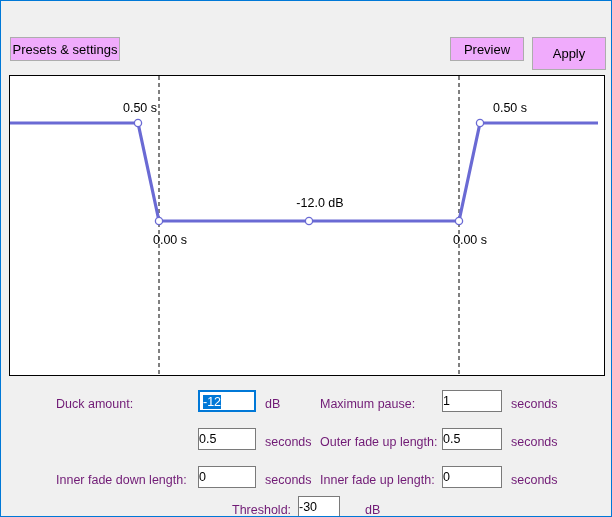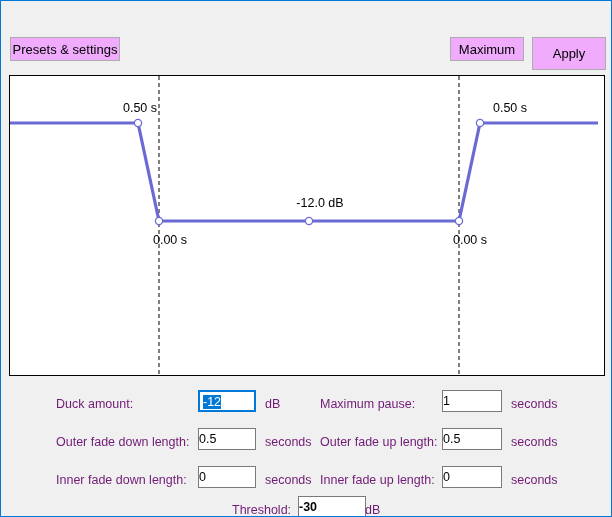--- a/index.html
+++ b/index.html
@@ -151,21 +151,21 @@
   #unit-outer-fade-up  { left: 510px; top: 434px; }
   
   #lbl-inner-fade-down { left: 55px;  top: 472px; }
   #fld-inner-fade-down { left: 197px; top: 465px; width: 58px; }
   #unit-inner-fade-down{ left: 264px; top: 472px; }
   #lbl-inner-fade-up   { left: 319px; top: 472px; }
   #fld-inner-fade-up   { left: 441px; top: 465px; width: 60px; }
   #unit-inner-fade-up  { left: 510px; top: 472px; }
   
   #lbl-threshold       { left: 231px; top: 502px; }
-  #fld-threshold       { left: 297px; top: 495px; width: 68px; font-weight: bold; }
+  #fld-threshold       { left: 297px; top: 495px; width: 42px; }
   #unit-threshold      { left: 364px; top: 502px; }
 </style>
 </head>
 <body>
 
 <div id="app">
 
   <div class="titlebar">
     <span class="title-text">Auto Duck</span>
     <span class="title-spacer"></span>
@@ -193,21 +193,21 @@
           <line x1="11.5" y1="0.5" x2="0.5" y2="11.5" stroke="#ffffff" stroke-width="1.1"></line>
         </svg>
       </span>
     </span>
   </div>
 
   <div class="toolbar"></div>
 
   <div class="btn" id="btn-presets">Presets &amp; settings</div>
 
-  <div class="btn" id="btn-preview">Maximum</div>
+  <div class="btn" id="btn-preview">Preview</div>
 
   <div class="btn" id="btn-apply">Apply</div>
 
   <div class="graph-panel">
     <svg id="graph-svg" width="594" height="299" viewBox="0 0 594 299">
         <line x1="149" y1="0" x2="149" y2="299" stroke="#000000" stroke-width="1" stroke-dasharray="4,3"></line>
         <line x1="449" y1="0" x2="449" y2="299" stroke="#000000" stroke-width="1" stroke-dasharray="4,3"></line>
         <polyline points="0,47 128,47 149,145 299,145 449,145 470,47 588,47" fill="none" stroke="#6a6ad4" stroke-width="3.2" stroke-linejoin="miter" stroke-linecap="butt"></polyline>
         <circle cx="128" cy="47" r="3.6" fill="#ffffff" stroke="#6a6ad4" stroke-width="1.3"></circle>
         <circle cx="149" cy="145" r="3.6" fill="#ffffff" stroke="#6a6ad4" stroke-width="1.3"></circle>
@@ -229,21 +229,20 @@
     <span class="fld-inner"><span class="sel">-12</span></span>
   </div>
   <div class="lbl" id="unit-duck-amount">dB</div>
 
   <div class="lbl" id="lbl-max-pause">Maximum pause:</div>
   <div class="fld" id="fld-max-pause">
     <span class="fld-inner">1</span>
   </div>
   <div class="lbl" id="unit-max-pause">seconds</div>
 
-  <div class="lbl" id="lbl-outer-fade-down">Outer fade down length:</div>
   <div class="fld" id="fld-outer-fade-down">
     <span class="fld-inner">0.5</span>
   </div>
   <div class="lbl" id="unit-outer-fade-down">seconds</div>
 
   <div class="lbl" id="lbl-outer-fade-up">Outer fade up length:</div>
   <div class="fld" id="fld-outer-fade-up">
     <span class="fld-inner">0.5</span>
   </div>
   <div class="lbl" id="unit-outer-fade-up">seconds</div>

